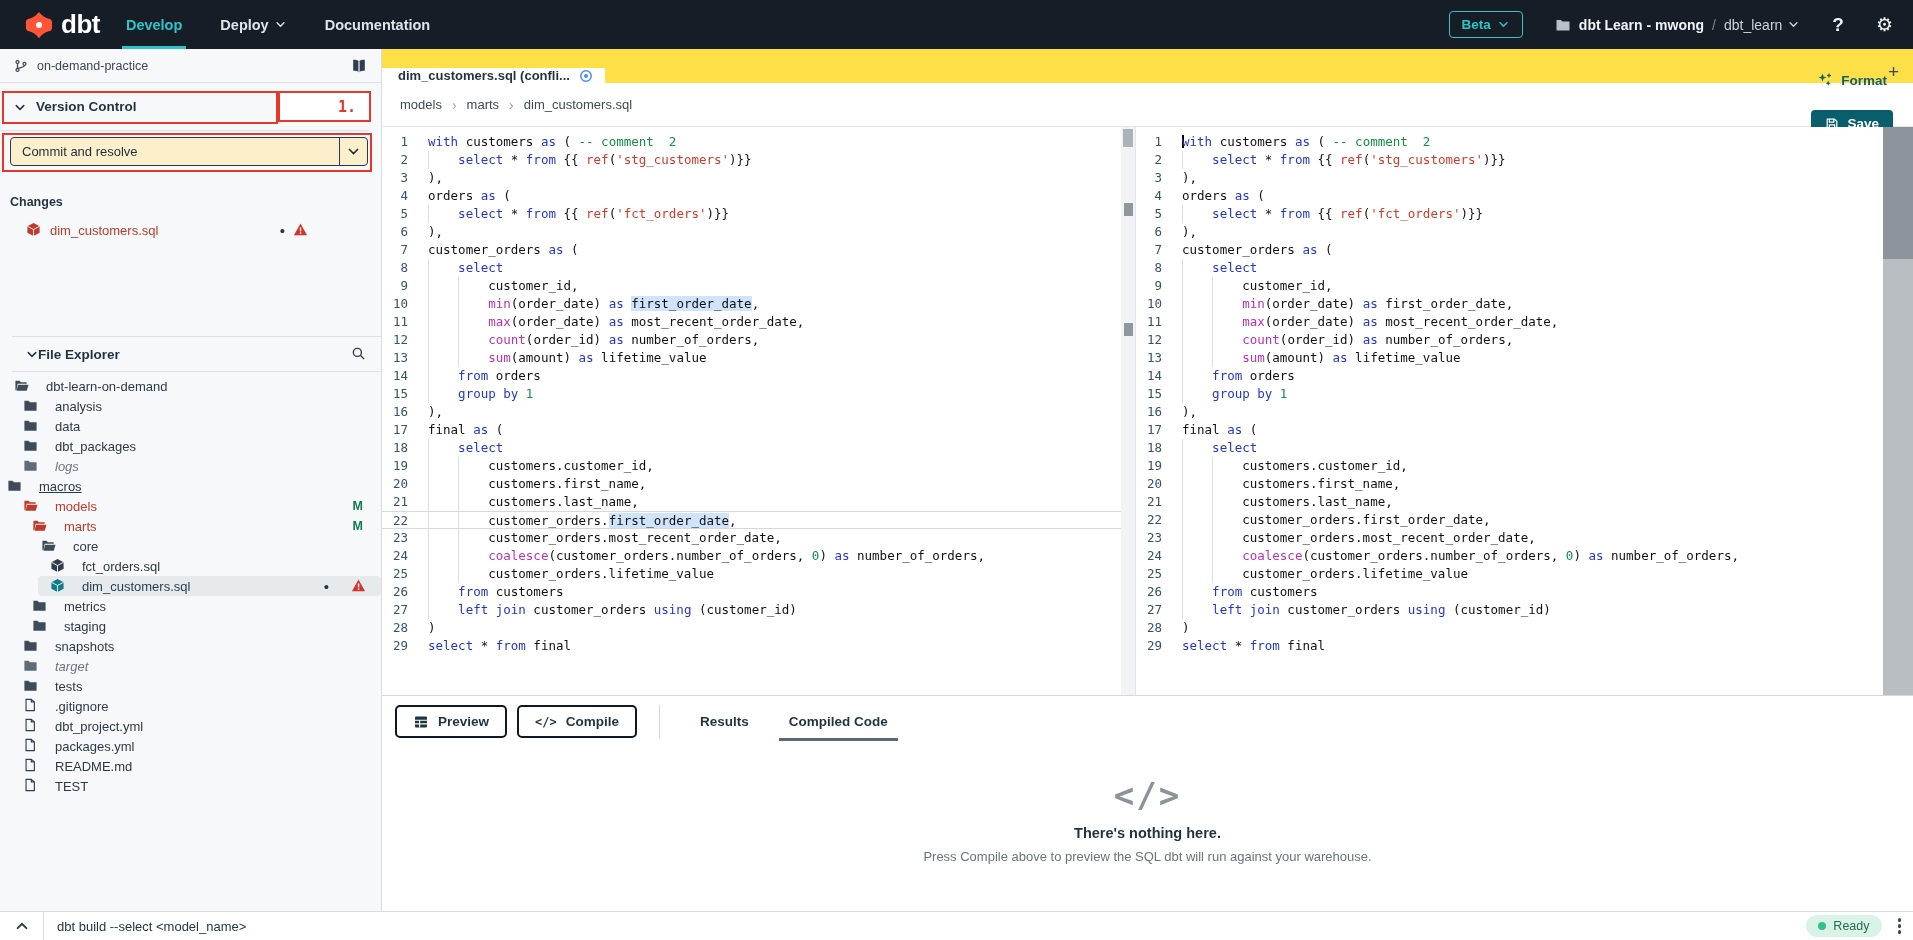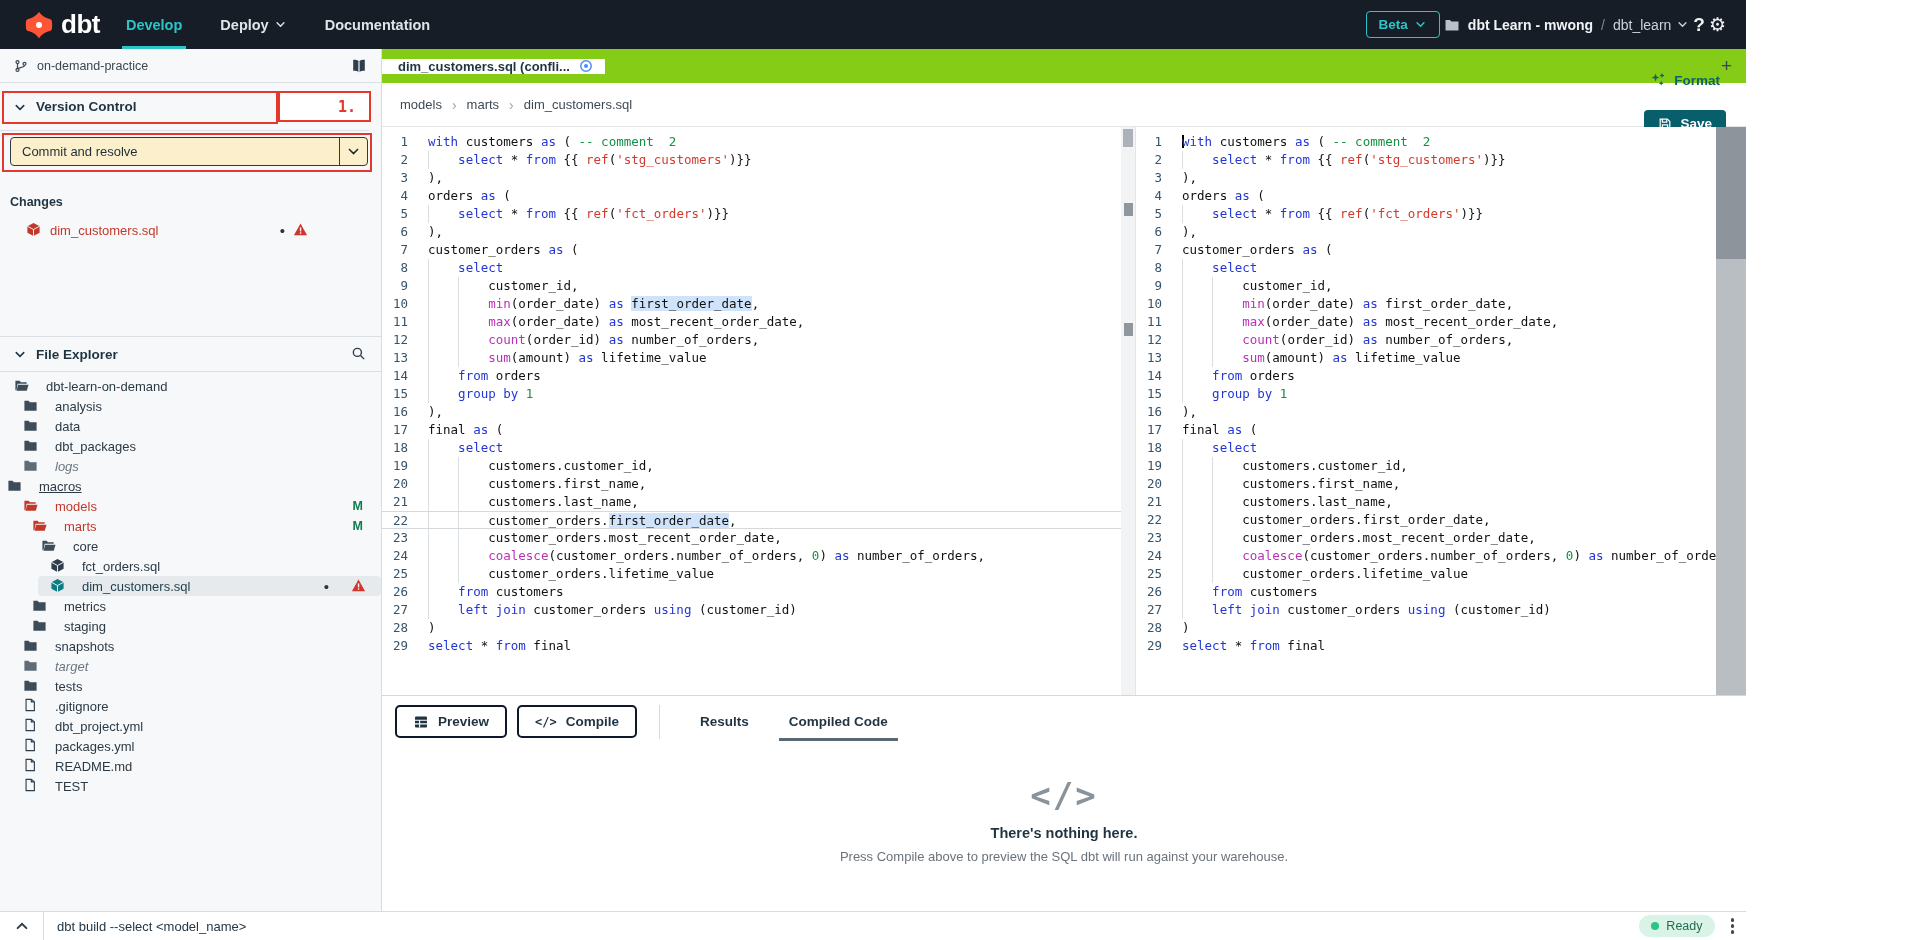--- a/index.html
+++ b/index.html
@@ -1,31 +1,31 @@
 <!DOCTYPE html>
 <html><head>
 <meta charset="utf-8">
 <style>
   * { box-sizing: border-box; margin: 0; padding: 0; }
   html,body { width:1913px; height:940px; overflow:hidden; background:#fff;
     font-family:"Liberation Sans", sans-serif; -webkit-font-smoothing:antialiased; }
-  .app { position:relative; width:1746px; height:940px; background:#fff; }
+  .app { position:relative; width:1913px; height:940px; background:#fff; }
 
   
   .navbar { position:absolute; top:0; left:0; right:0; height:49px; background:#161d27;
     display:flex; align-items:stretch; color:#e8ecef; }
   .logo { display:flex; align-items:center; gap:7px; padding:0 26px 0 24px; }
   .logo-word { font-size:26px; font-weight:bold; color:#fff; letter-spacing:-0.5px; }
   .nav-items { display:flex; align-items:stretch; gap:38px; }
   .nav-item { position:relative; display:flex; align-items:center; gap:6px; font-size:14.5px;
     font-weight:600; color:#dfe4e8; cursor:pointer; }
   .nav-item.active { color:#2cc5c7; }
   .nav-item.active::after { content:""; position:absolute; left:-4px; right:-4px; bottom:0;
     height:3px; background:#2cc5c7; }
-  .nav-right { margin-left:auto; display:flex; align-items:center; gap:4px; padding-right:20px; }
+  .nav-right { margin-left:auto; display:flex; align-items:center; gap:32px; padding-right:20px; }
   .beta-btn { display:flex; align-items:center; gap:7px; border:1.5px solid #2cc5c7; color:#2cc5c7;
     font-size:13.5px; font-weight:bold; border-radius:4px; padding:5px 12px; cursor:pointer; }
   .acct { display:flex; align-items:center; gap:8px; font-size:14px; }
   .acct-name { color:#f0f3f5; font-weight:600; }
   .acct-sep { color:#7e8893; }
   .acct-proj { color:#ccd3d9; display:flex; align-items:center; gap:6px; }
   .help-icon { font-size:19px; font-weight:bold; color:#eef1f3; cursor:pointer; }
   .gear-icon { font-size:19px; color:#eef1f3; cursor:pointer; line-height:1; }
 
   
@@ -43,22 +43,22 @@
     overflow:hidden; cursor:pointer; }
   .commit-main { flex:1; display:flex; align-items:center; padding-left:11px; font-size:13px; color:#1f2d38; }
   .commit-caret { width:28px; display:flex; align-items:center; justify-content:center;
     border-left:1px solid #2b3a45; }
   .changes { position:absolute; top:142px; left:0; right:0; }
   .changes-title { font-size:12.5px; font-weight:bold; color:#1f3341; padding:4px 10px 10px 10px; }
   .change-row { display:flex; align-items:center; gap:8px; padding:3px 72px 3px 26px; font-size:13px;
     color:#c0392b; cursor:pointer; }
   .change-row .spacer { flex:1; }
   .dot-mark { color:#253746; font-size:15px; line-height:1; }
-  .fe-header { position:absolute; top:287px; left:0; right:0; height:36px; display:flex;
-    align-items:center; gap:10px; padding:0 14px; border-top:1px solid #dcdfe3;
+  .fe-header { position:absolute; top:287px; left:12px; right:0; height:36px; display:flex;
+    align-items:center; padding:0 14px; border-top:1px solid #dcdfe3;
     border-bottom:1px solid #dcdfe3; font-size:13.5px; font-weight:bold; color:#1f3341; }
   .fe-spacer { flex:1; }
   .tree { position:absolute; top:323px; bottom:0; left:0; right:0; padding-top:4px; overflow:hidden; }
   .tree-row { display:flex; align-items:center; gap:16px; height:20px; font-size:13px;
     color:#2b3a45; cursor:pointer; padding-right:18px; }
   .tree-row .spacer { flex:1; }
   .tree-row.sel { background:#e7eaed; border-radius:4px; margin-left:38px; padding-right:14px; }
   .tree-row .lbl.red { color:#c0392b; }
   .tree-row .lbl.italic { font-style:italic; color:#6b7680; }
   .tree-row .lbl.teal { color:#1d3d49; }
@@ -72,21 +72,21 @@
   .anno-box1 { left:2px; top:42px; width:276px; height:33px; }
   .anno-label { left:278px; top:42px; width:93px; height:31px; background:#fff;
     display:flex; align-items:center; justify-content:flex-start; padding-left:58px;
     color:#e5372b; font-family:"DejaVu Sans Mono", monospace; font-weight:bold; font-size:15px;
     pointer-events:none; position:absolute; border:2px solid #e5372b; }
   .anno-box2 { left:2px; top:84px; width:370px; height:39px; }
 
   
   .editor-area { position:absolute; top:49px; left:382px; right:0; bottom:29px;
     display:flex; flex-direction:column; background:#fff; }
-  .tabbar { height:34px; flex:none; background:#84cc16; display:flex; align-items:center; }
+  .tabbar { height:34px; flex:none; background:#fde047; display:flex; align-items:flex-end; }
   .tab { width:223px; background:#fff; display:flex; align-items:center; gap:9px;
     padding:0 12px 0 16px; font-size:13px; font-weight:bold; color:#1f3341; cursor:pointer; }
   .tab-title { white-space:nowrap; overflow:hidden; }
   .tab-plus { margin-left:auto; display:flex; align-items:center; padding:0 14px;
     font-size:19px; color:#3a4752; cursor:pointer; }
   .toolbar { height:44px; flex:none; display:flex; align-items:center; padding:0 20px 0 18px;
     border-bottom:1px solid #e4e7ea; background:#fff; }
   .breadcrumb { display:flex; align-items:center; gap:10px; font-size:13px; color:#3f4a54; }
   .bc-sep { color:#9aa3ab; font-size:14px; }
   .toolbar-right { margin-left:auto; display:flex; align-items:center; gap:22px;flex-direction:column; }

